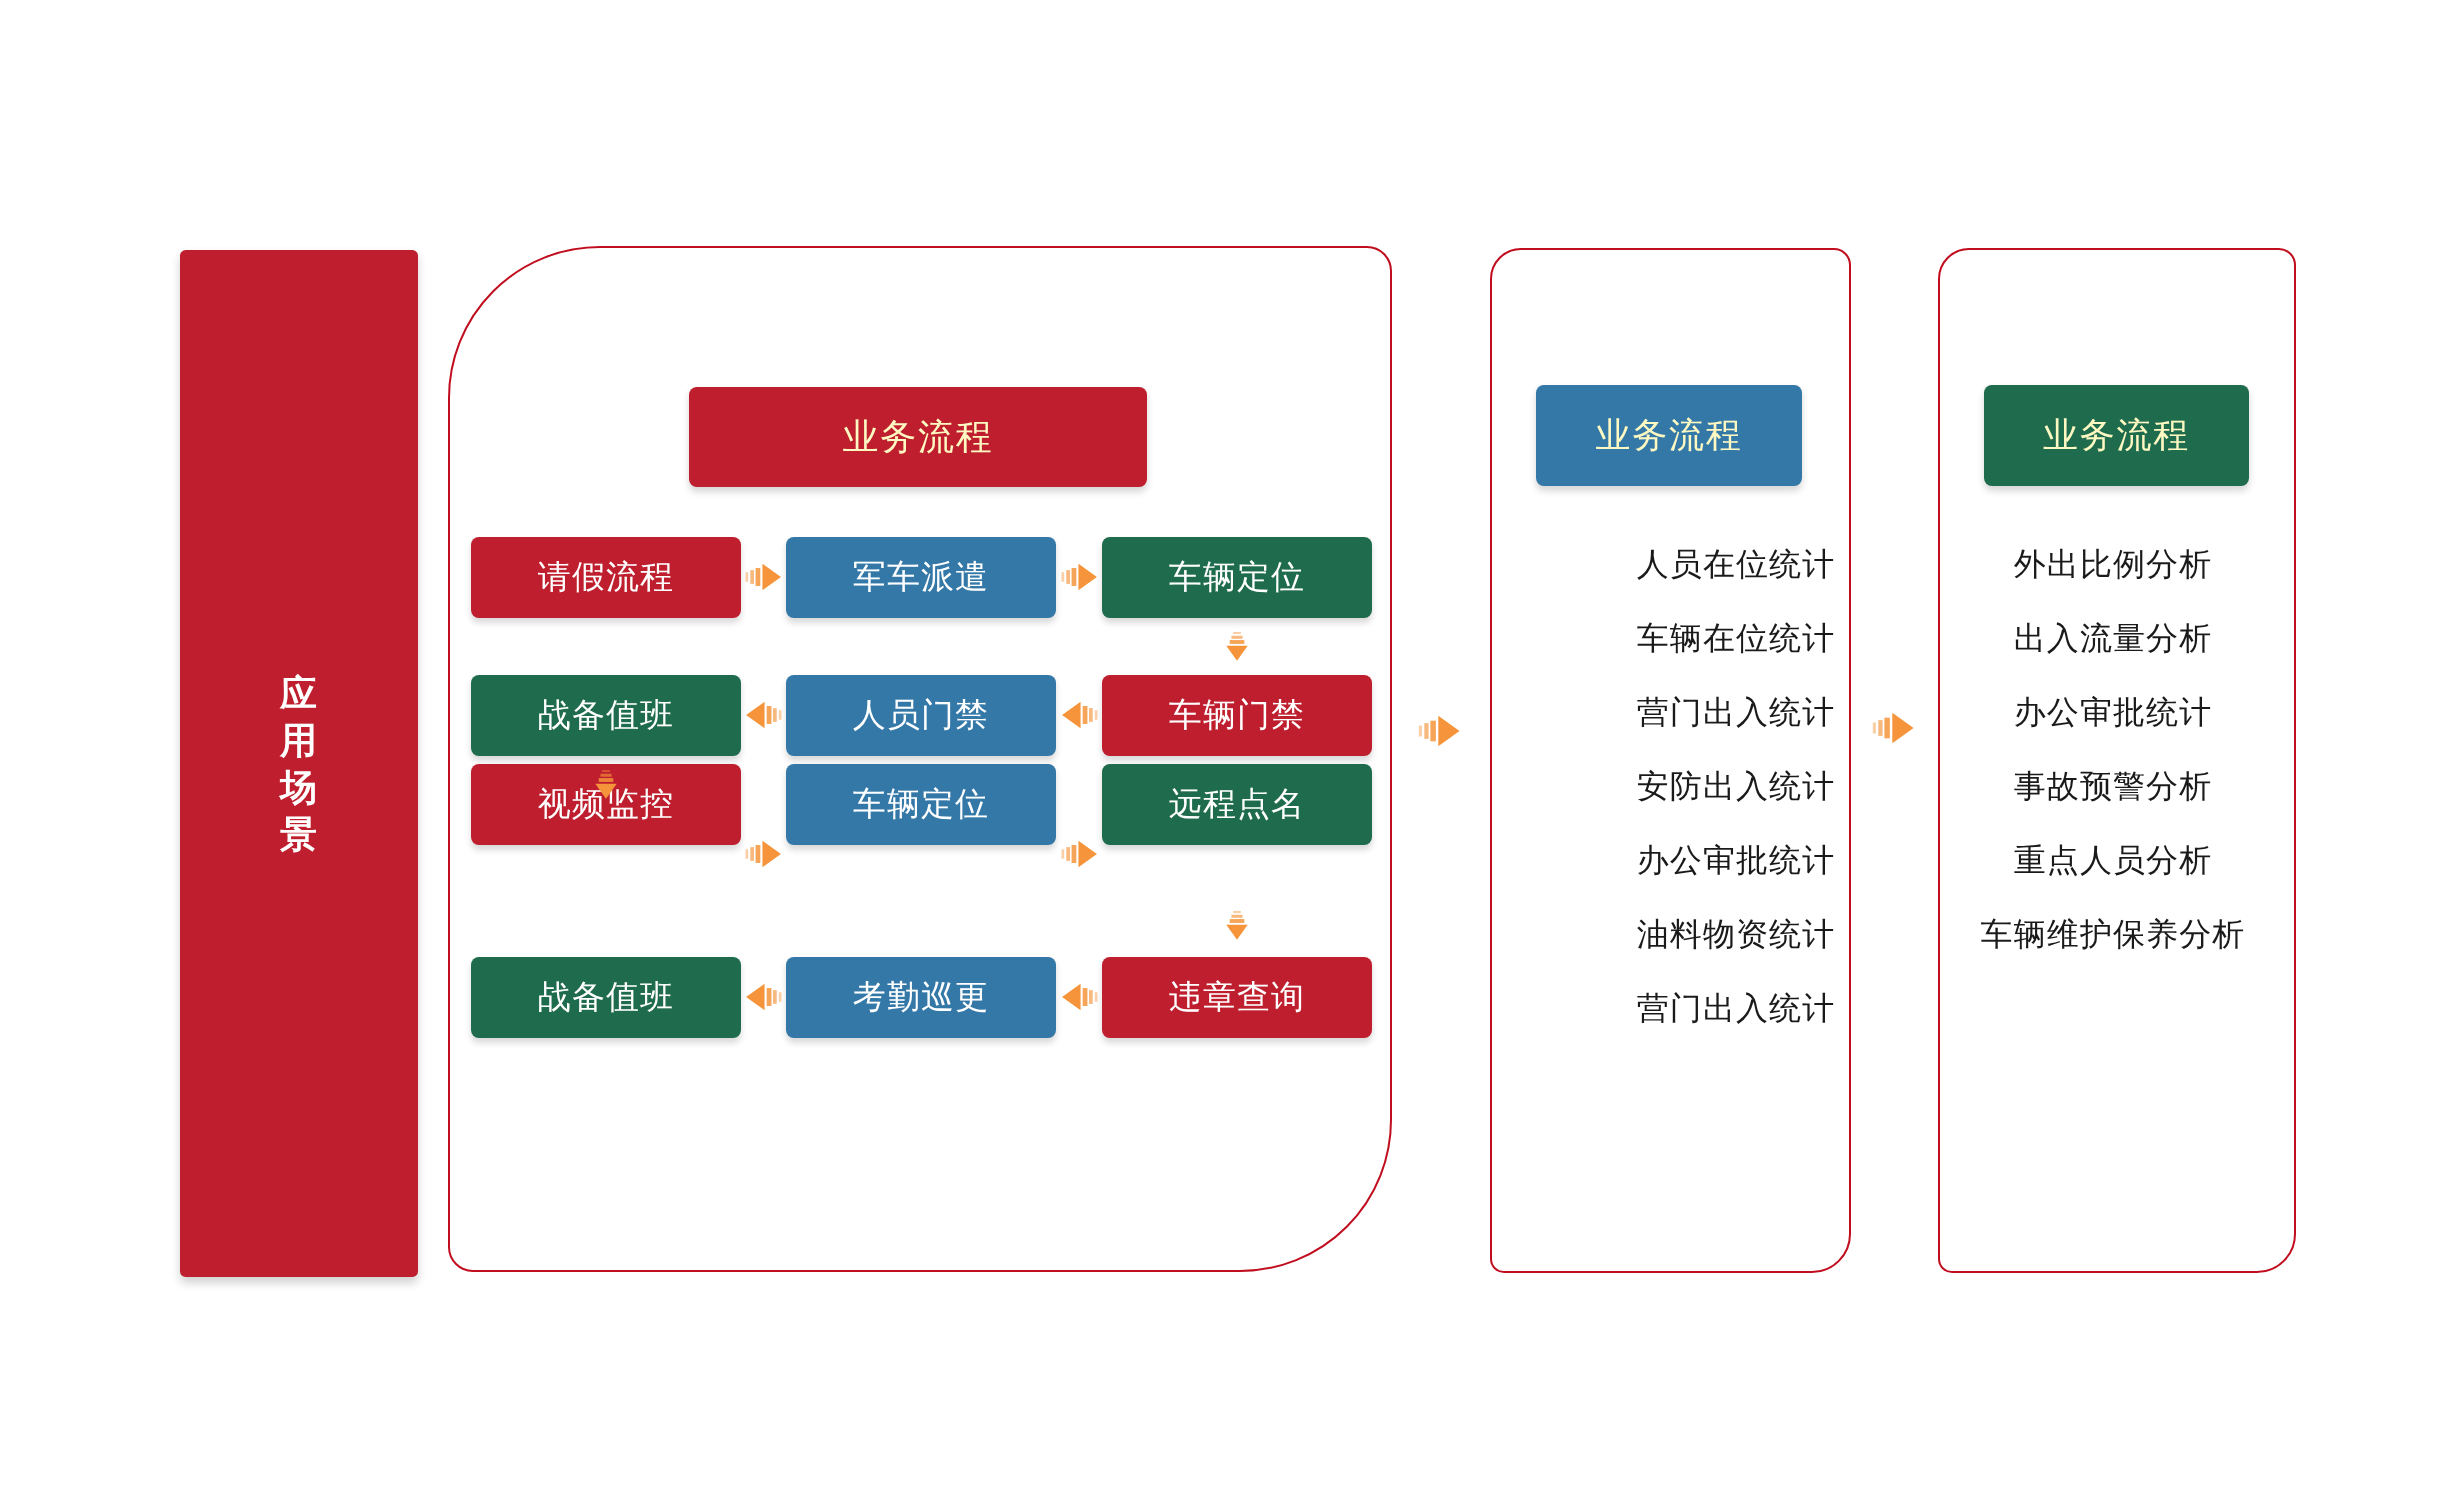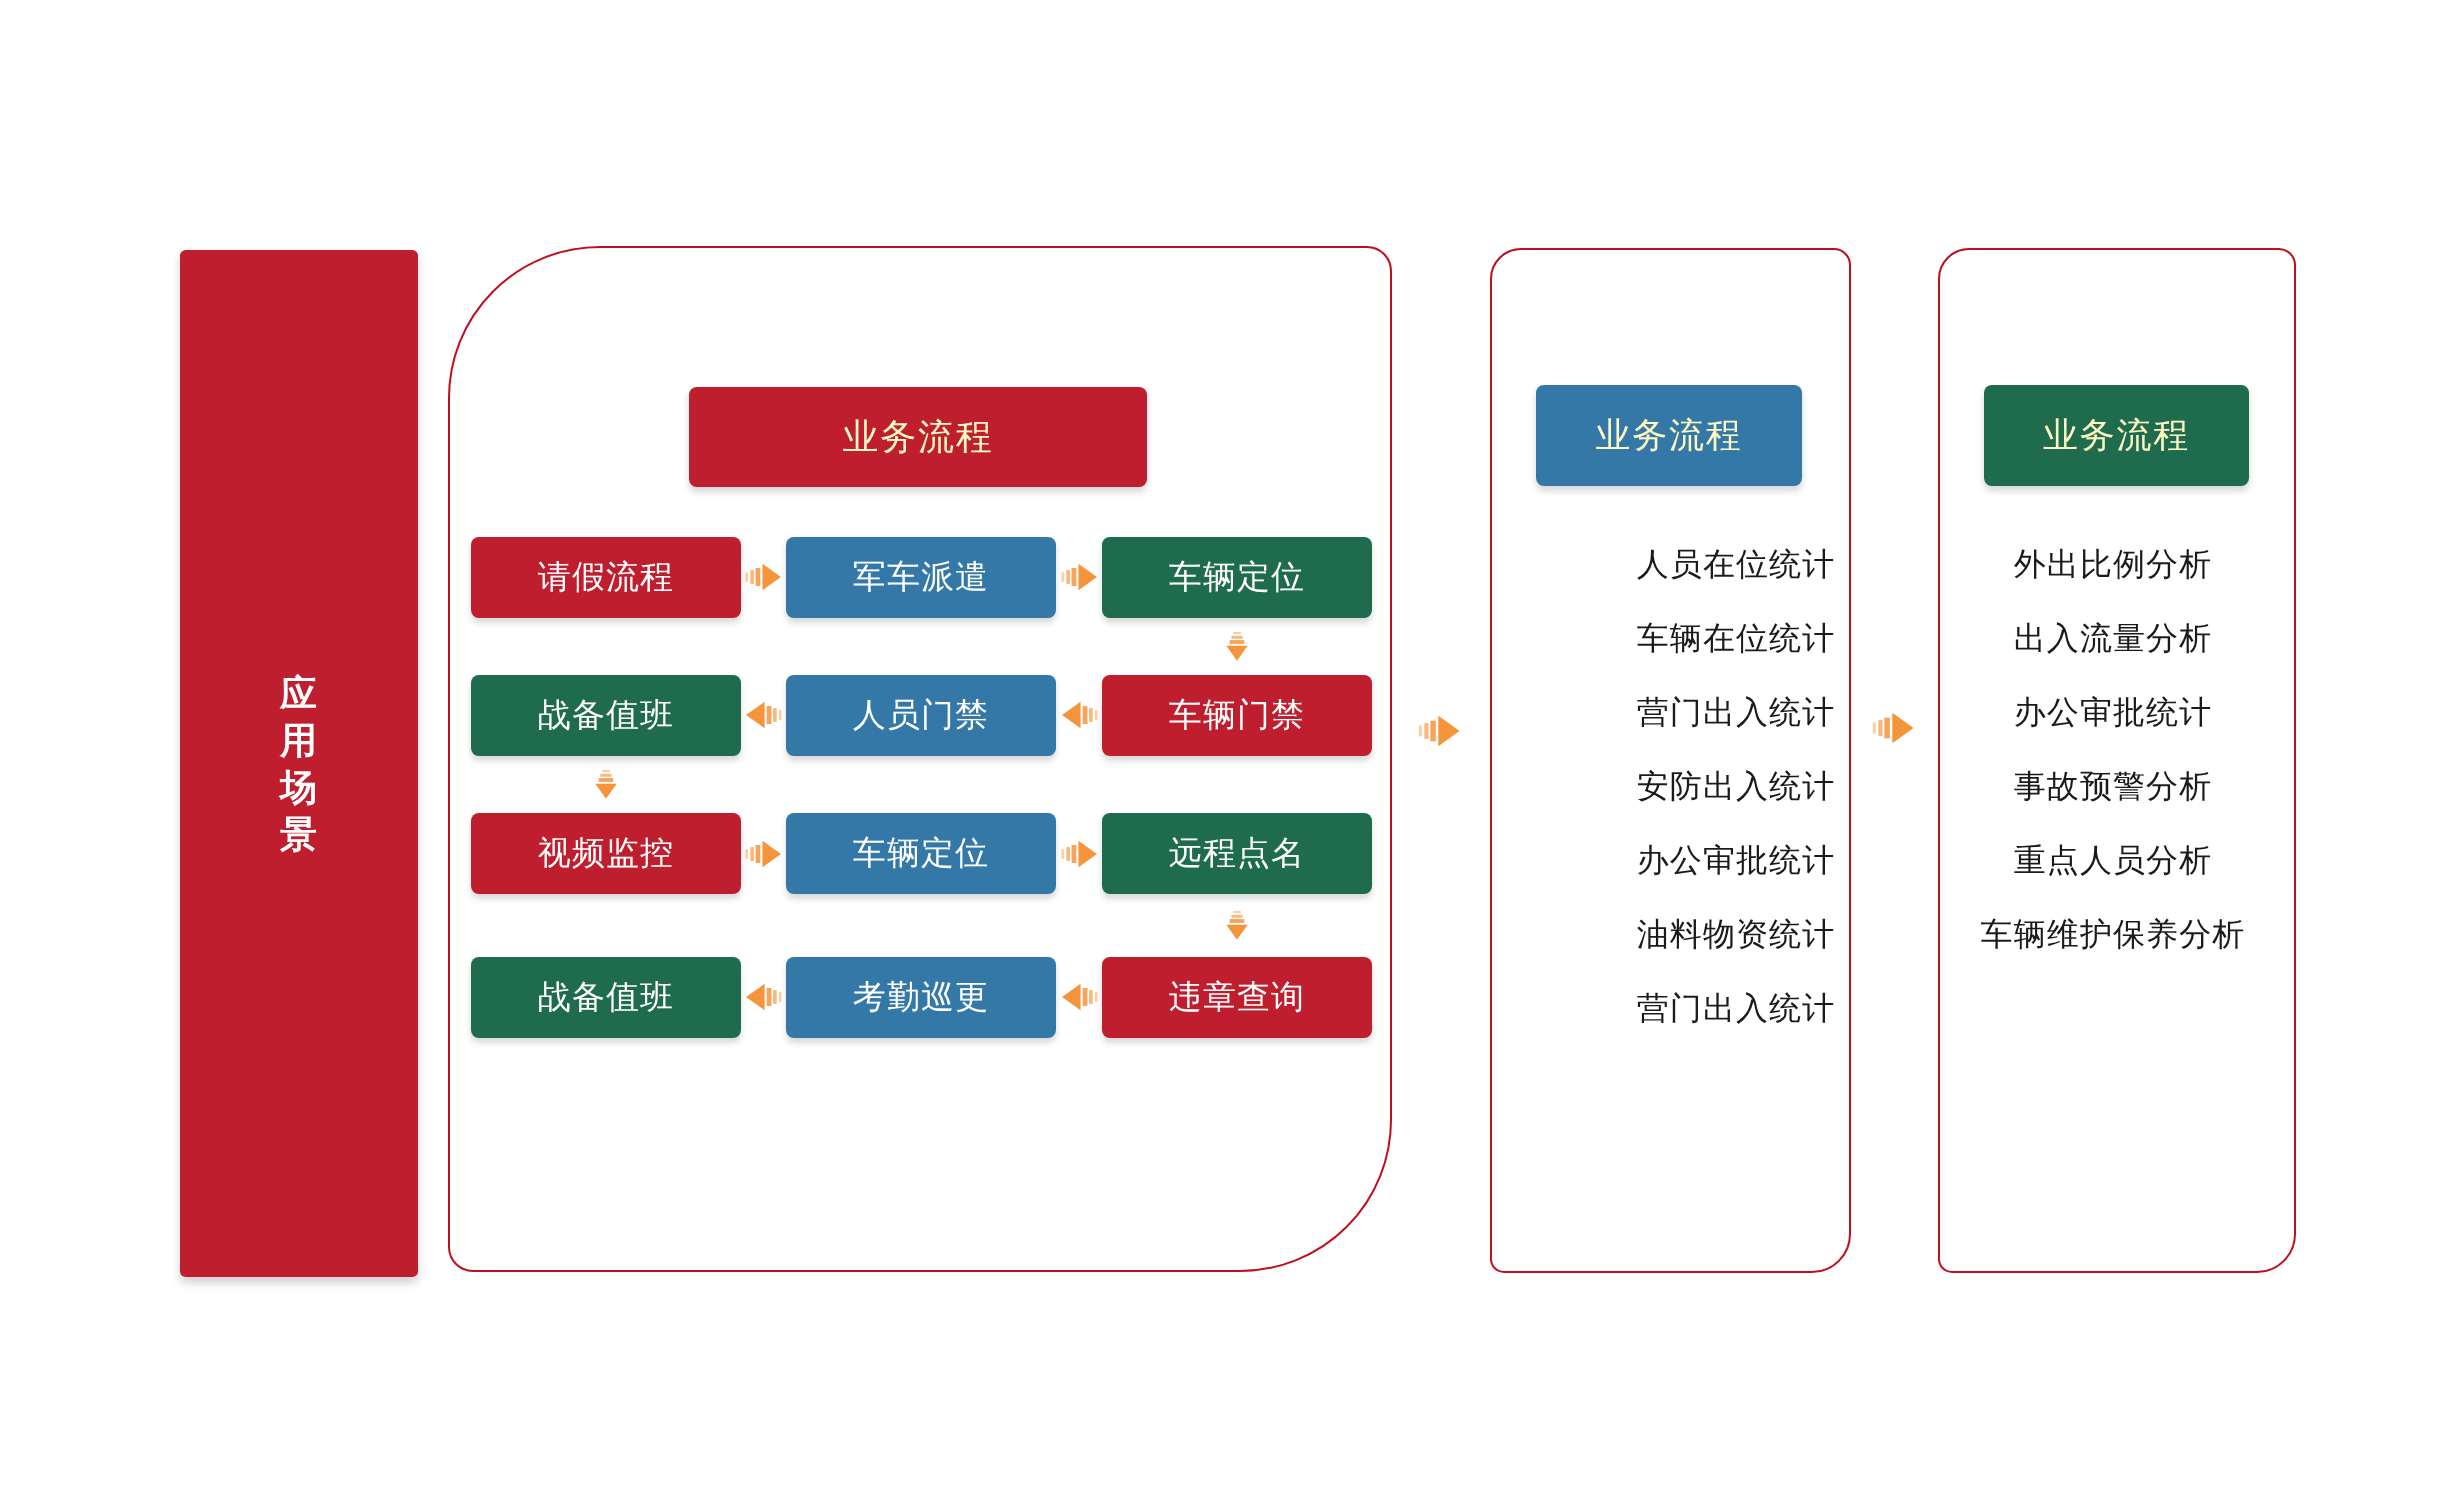--- a/index.html
+++ b/index.html
@@ -38,21 +38,21 @@
   .box{
     position:absolute;width:270px;height:81px;border-radius:7.9px;
     display:flex;align-items:center;justify-content:center;
     color:#fff;font-size:33px;letter-spacing:1.1px;
     box-shadow:0 4.5px 6.7px rgba(0,0,0,.15);
   }
   .fill-red{background:var(--red);}
   .fill-blue{background:var(--blue);}
   .fill-green{background:var(--green);}
   .c1{left:471px;} .c2{left:786px;} .c3{left:1102px;}
-  .r1{top:537px;} .r2{top:675px;} .r3{top:813px;font-family:Liberation Serif, serif;} .r4{top:957px;}
+  .r1{top:537px;} .r2{top:675px;} .r3{top:764px;font-family:Liberation Serif, serif;} .r4{top:957px;}
 
   
   .arrow{position:absolute;line-height:0;}
   .arrow svg rect,.arrow svg polygon{fill:var(--orange);}
   .arrow-left svg{transform:scaleX(-1);}
   .arrow-down svg{transform:rotate(90deg);}
 
   
   .vlist{position:absolute;margin:0;padding:0;list-style:none;}
   .vlist li{

